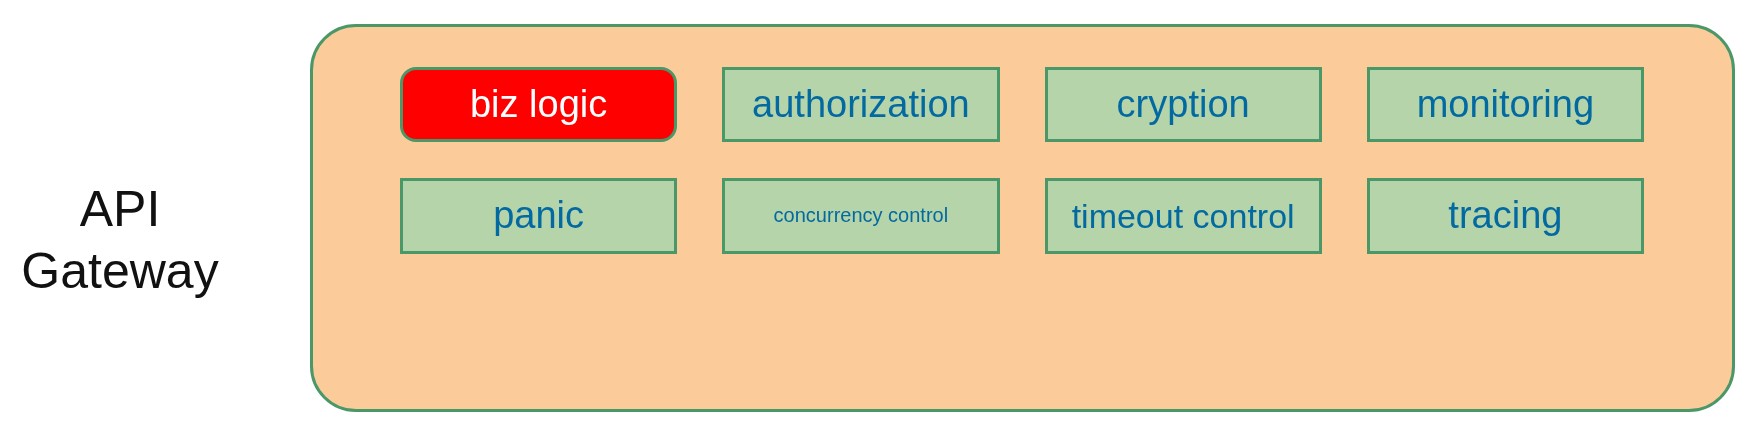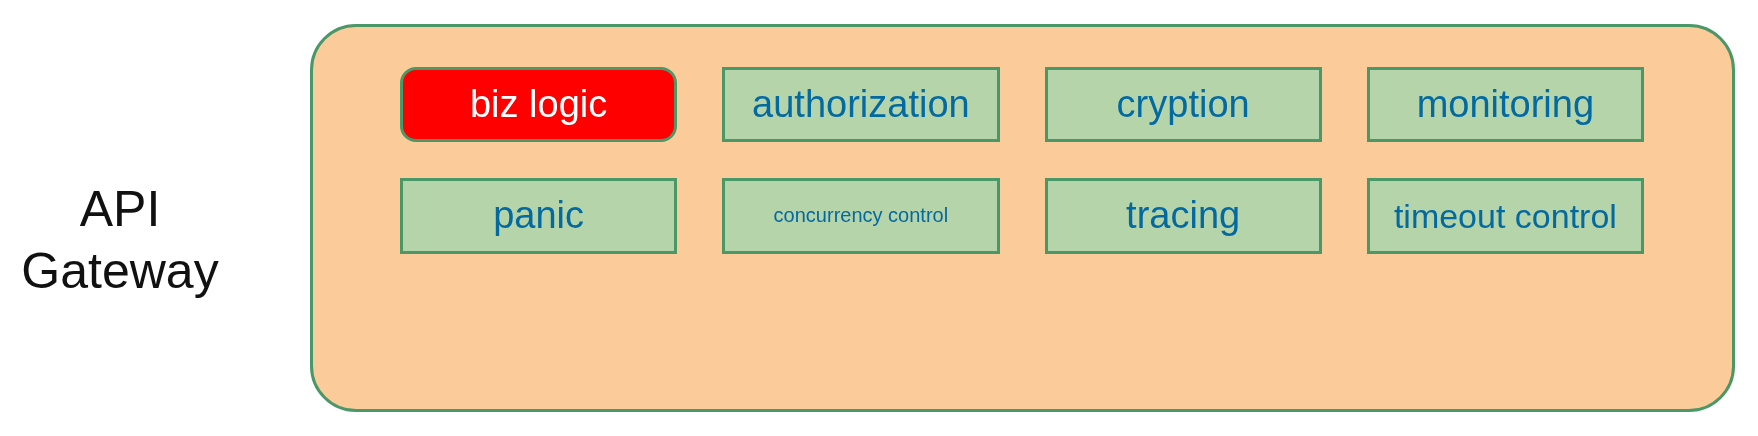--- a/index.html
+++ b/index.html
@@ -92,21 +92,21 @@
         </div>
         <div class="cell size-l">
           <span>monitoring</span>
         </div>
         <div class="cell size-l">
           <span>panic</span>
         </div>
         <div class="cell size-s">
           <span>concurrency control</span>
         </div>
+        <div class="cell size-m">
+          <span>timeout control</span>
+        </div>
         <div class="cell size-l">
           <span>tracing</span>
-        </div>
-        <div class="cell size-m">
-          <span>timeout control</span>
         </div>
       </div>
   </div>
 </div>
 
 </body></html>

